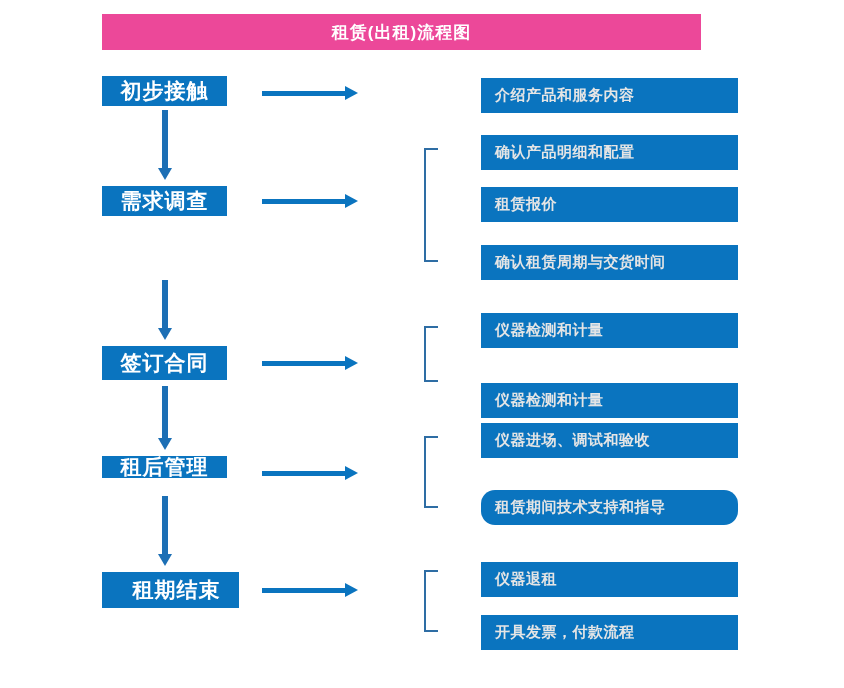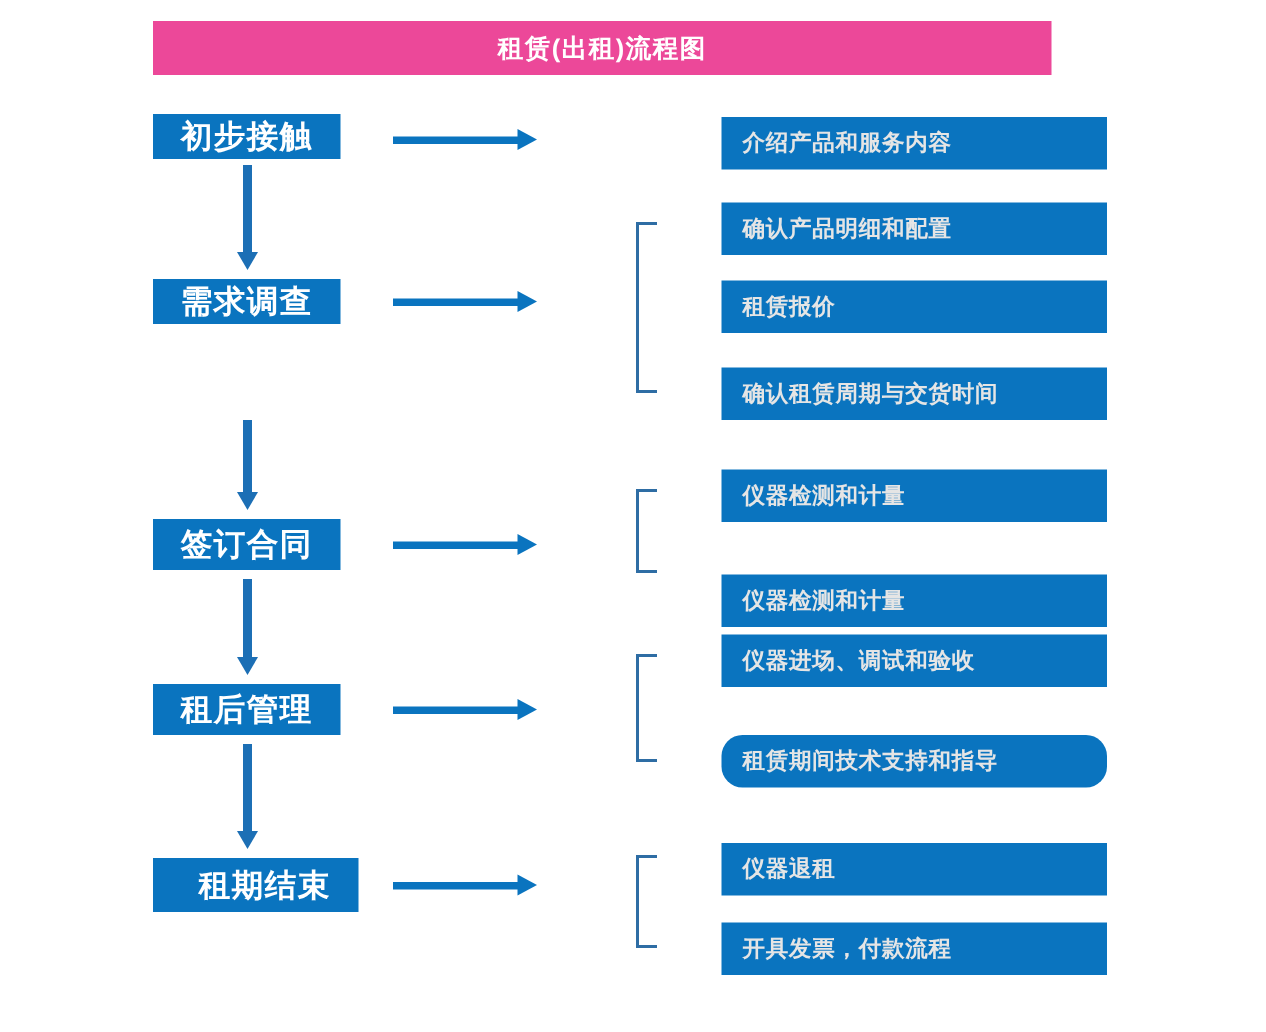--- a/index.html
+++ b/index.html
@@ -134,21 +134,21 @@
 </head>
 <body>
 
 <div id="canvas">
 
   <div class="title-bar">租赁(出租)流程图</div>
 
   <div class="stage-box" style="top: 76px; height: 30px;">初步接触</div>
   <div class="stage-box" style="top: 186px; height: 30px;">需求调查</div>
   <div class="stage-box" style="top: 346px; height: 34px;">签订合同</div>
-  <div class="stage-box" style="top: 456px; height: 34px;">租后管理</div>
+  <div class="stage-box" style="top: 456px; height: 22px;">租后管理</div>
   <div class="stage-box" style="top: 572px; height: 36px; padding-left: 12px;">租期结束</div>
 
   <div class="v-arrow" style="top: 110px; height: 70px;">
     <div class="shaft" style="height: 59px;"></div>
     <div class="head"></div>
   </div>
   <div class="v-arrow" style="top: 280px; height: 60px;">
     <div class="shaft" style="height: 49px;"></div>
     <div class="head"></div>
   </div>

